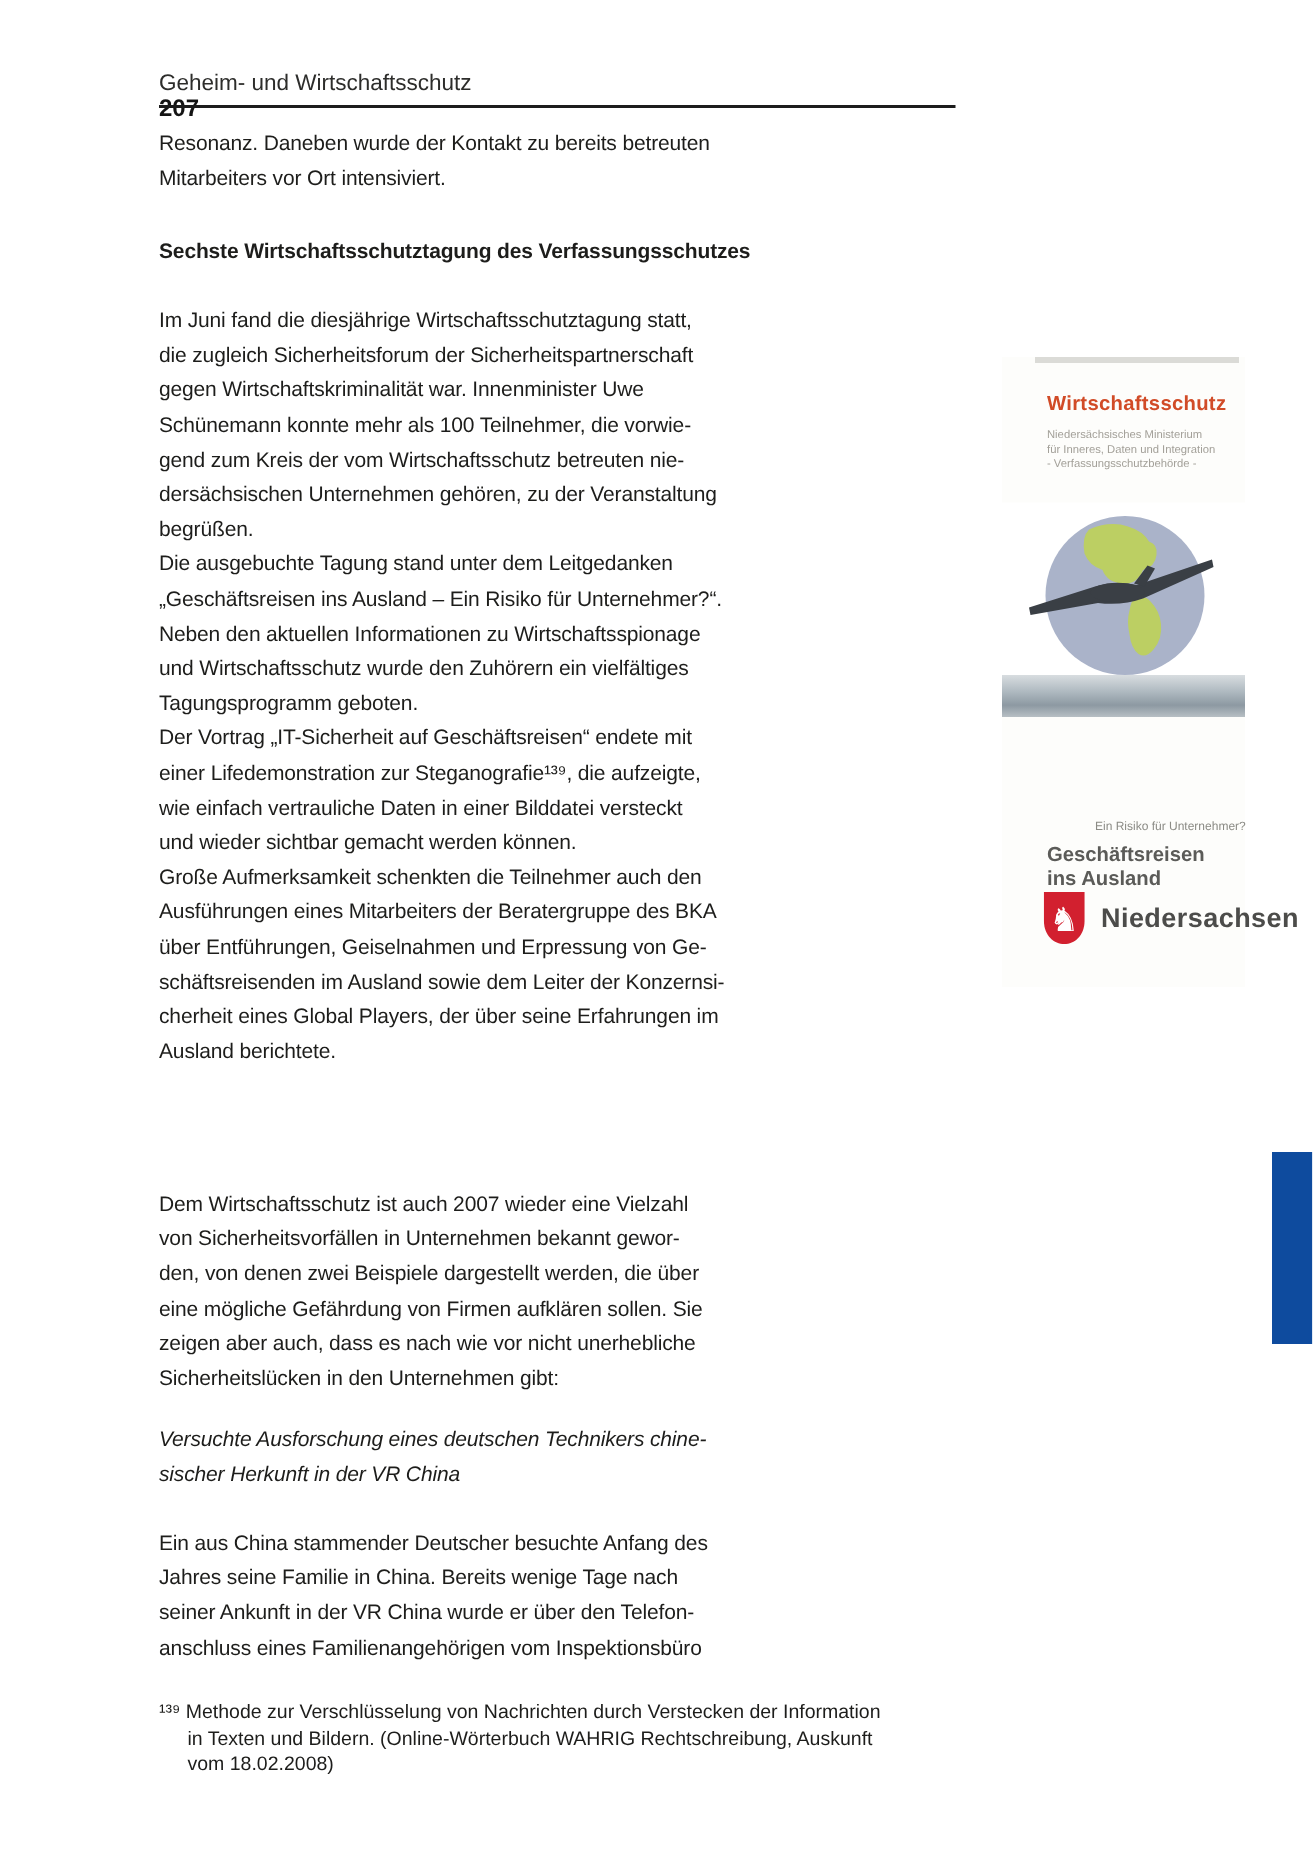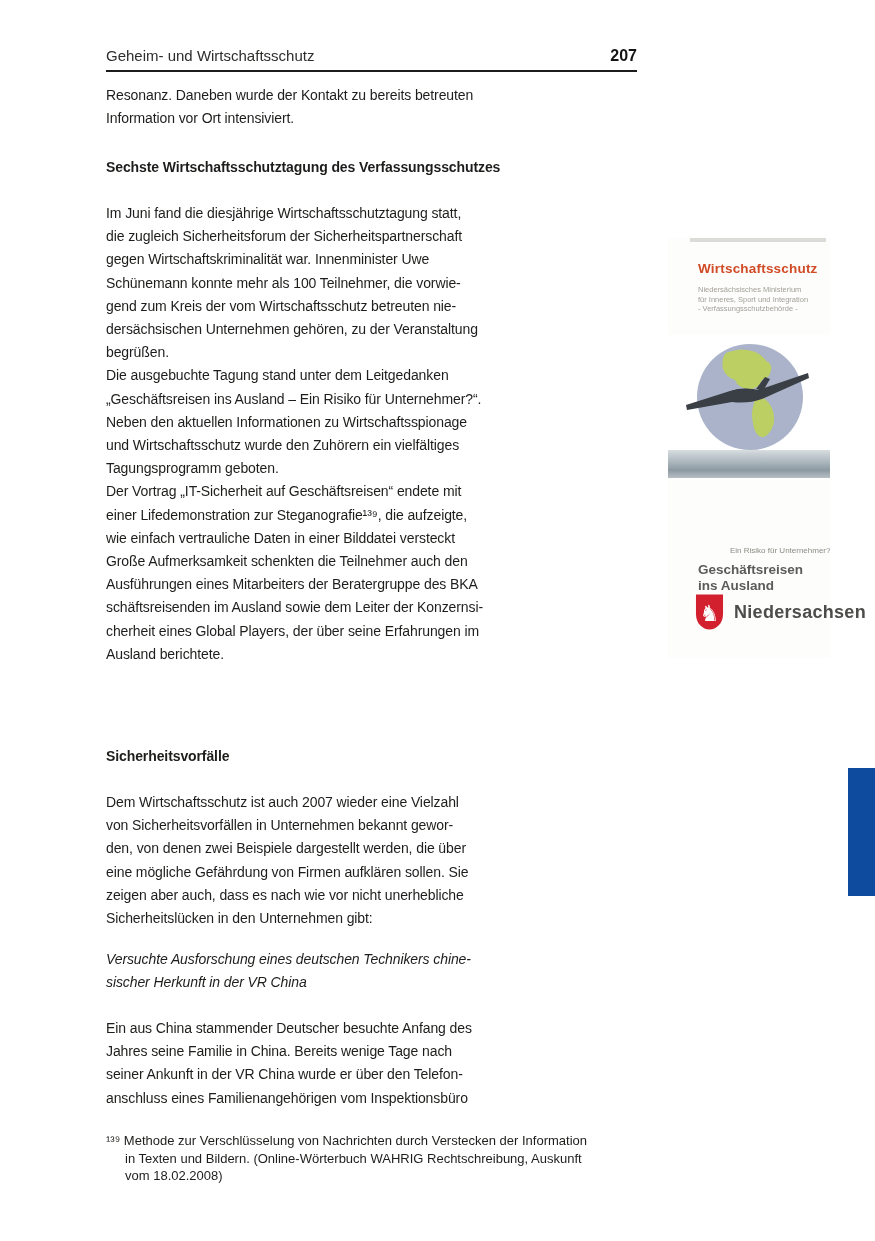--- a/index.html
+++ b/index.html
@@ -9,21 +9,21 @@
   }
   .abs{position:absolute;}
   .col{left:106px;width:531px;}
   .body-text{font-size:14px;line-height:23.2px;letter-spacing:-0.1px;}
   .body-text .line{white-space:nowrap;}
   .bold{font-weight:bold;}
   .italic{font-style:italic;}
 
   
   .running{top:47px;display:flex;justify-content:space-between;align-items:baseline;
-           font-size:15px;color:#2d2d2b;}
+           font-size:15px;color:#2d2d2b;flex-direction:column;}
   .pagenum{font-weight:bold;font-size:16px;color:#141414;text-align:right;}
   .rule{top:70px;height:2px;background:#1c1c1c;}
 
   
   .footnote{top:1132px;font-size:13px;line-height:17.5px;color:#1d1d1b;}
   .footnote .line{white-space:nowrap;}
   .footnote .line + .line{padding-left:19px;}
 
   
   .brochure{left:668px;top:238px;width:162px;height:420px;background:#fdfdfb;}
@@ -50,49 +50,50 @@
 <div class="page">
 
   <div class="abs col running">
     <span>Geheim- und Wirtschaftsschutz</span>
     <span class="pagenum">207</span>
   </div>
   <div class="abs col rule"></div>
 
   <div class="abs col body-text" style="top:84px">
       <div class="line">Resonanz. Daneben wurde der Kontakt zu bereits betreuten</div>
-      <div class="line">Information vor Ort intensiviert.</div>
+      <div class="line">Mitarbeiters vor Ort intensiviert.</div>
     </div>
 
   <div class="abs col body-text bold" style="top:156px">Sechste Wirtschaftsschutztagung des Verfassungsschutzes</div>
 
   <div class="abs col body-text" style="top:202px">
       <div class="line">Im Juni fand die diesjährige Wirtschaftsschutztagung statt,</div>
       <div class="line">die zugleich Sicherheitsforum der Sicherheitspartnerschaft</div>
       <div class="line">gegen Wirtschaftskriminalität war. Innenminister Uwe</div>
       <div class="line">Schünemann konnte mehr als 100 Teilnehmer, die vorwie-</div>
       <div class="line">gend zum Kreis der vom Wirtschaftsschutz betreuten nie-</div>
       <div class="line">dersächsischen Unternehmen gehören, zu der Veranstaltung</div>
       <div class="line">begrüßen.</div>
       <div class="line">Die ausgebuchte Tagung stand unter dem Leitgedanken</div>
       <div class="line">„Geschäftsreisen ins Ausland – Ein Risiko für Unternehmer?“.</div>
       <div class="line">Neben den aktuellen Informationen zu Wirtschaftsspionage</div>
       <div class="line">und Wirtschaftsschutz wurde den Zuhörern ein vielfältiges</div>
       <div class="line">Tagungsprogramm geboten.</div>
       <div class="line">Der Vortrag „IT-Sicherheit auf Geschäftsreisen“ endete mit</div>
       <div class="line">einer Lifedemonstration zur Steganografie¹³⁹, die aufzeigte,</div>
       <div class="line">wie einfach vertrauliche Daten in einer Bilddatei versteckt</div>
+      <div class="line">und wieder sichtbar gemacht werden können.</div>
       <div class="line">Große Aufmerksamkeit schenkten die Teilnehmer auch den</div>
       <div class="line">Ausführungen eines Mitarbeiters der Beratergruppe des BKA</div>
+      <div class="line">über Entführungen, Geiselnahmen und Erpressung von Ge-</div>
       <div class="line">schäftsreisenden im Ausland sowie dem Leiter der Konzernsi-</div>
       <div class="line">cherheit eines Global Players, der über seine Erfahrungen im</div>
       <div class="line">Ausland berichtete.</div>
     </div>
 
-  <div class="abs col body-text bold" style="top:745px">Sicherheitsvorfälle</div>
 
   <div class="abs col body-text" style="top:791px">
       <div class="line">Dem Wirtschaftsschutz ist auch 2007 wieder eine Vielzahl</div>
       <div class="line">von Sicherheitsvorfällen in Unternehmen bekannt gewor-</div>
       <div class="line">den, von denen zwei Beispiele dargestellt werden, die über</div>
       <div class="line">eine mögliche Gefährdung von Firmen aufklären sollen. Sie</div>
       <div class="line">zeigen aber auch, dass es nach wie vor nicht unerhebliche</div>
       <div class="line">Sicherheitslücken in den Unternehmen gibt:</div>
     </div>
 
@@ -114,21 +115,21 @@
       <div class="line">vom 18.02.2008)</div>
     </div>
 
   <div class="abs brochure">
     <div class="abs scan-edge"></div>
 
     <div class="abs bro-title">Wirtschaftsschutz</div>
 
     <div class="abs bro-pub">
         <div class="line">Niedersächsisches Ministerium</div>
-        <div class="line">für Inneres, Sport und Integration</div>
+        <div class="line">für Inneres, Daten und Integration</div>
         <div class="line">- Verfassungsschutzbehörde -</div>
       </div>
 
     <div class="abs photo">
       <svg width="162" height="143" viewBox="0 0 162 143">
 
         <circle cx="82" cy="62" r="53" fill="#aab3c9"></circle>
 
         <path d="M58,18 q14,-6 26,-2 q10,3 14,10 q6,2 5,9 q-1,8 -9,10 q-4,10 -14,9 q-10,-1 -13,-9 q-9,-3 -12,-11 q-2,-11 3,-16 z" fill="#bccf63"></path>
 

